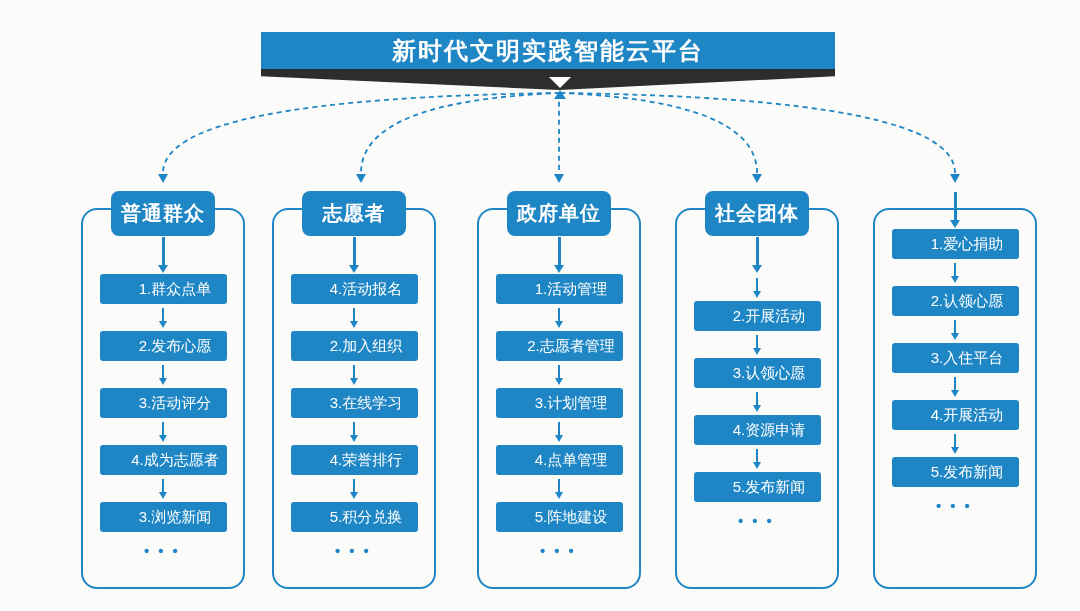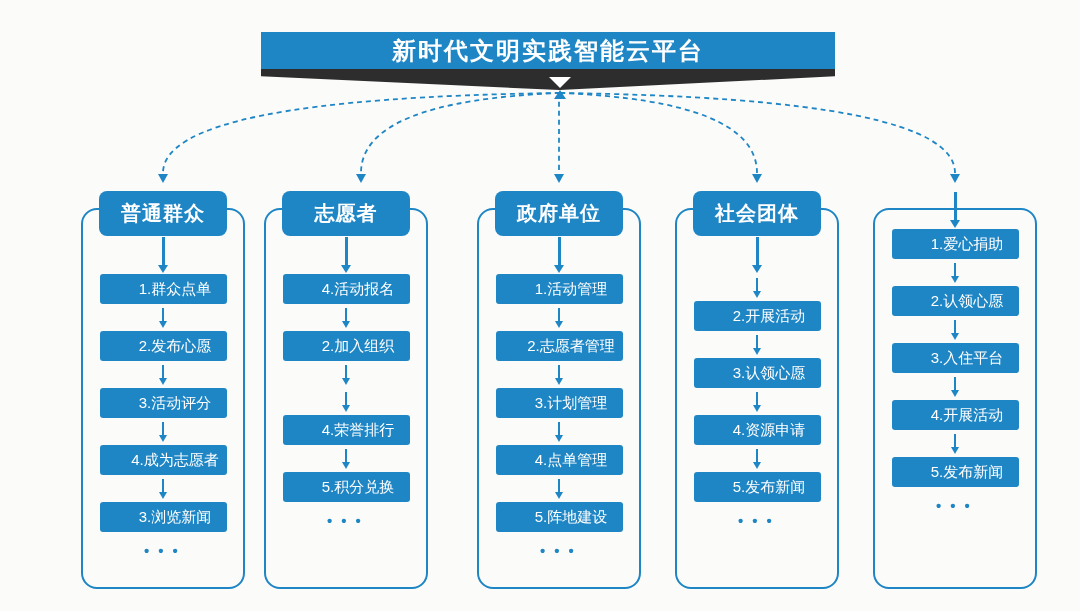--- a/index.html
+++ b/index.html
@@ -42,35 +42,35 @@
   
   .fan{position:absolute;left:0;top:90px;width:1080px;height:96px;overflow:visible;}
   .fan-lines path{
     fill:none;stroke:var(--accent);stroke-width:1.8;stroke-dasharray:5 4;
   }
   .fan-heads polygon{fill:var(--accent);}
 
   
   .col{position:absolute;top:191px;width:164px;height:400px;}
   .col-public{left:73px;}
-  .col-volunteer{left:256px;text-decoration:underline;}
+  .col-volunteer{left:264px;text-decoration:underline;}
   .col-government{left:469px;}
   .col-social{left:667px;}
   .col-enterprise{left:865px;}
 
   .outline{
     position:absolute;left:0;top:17px;width:164px;height:381px;
     border:2px solid var(--accent);border-radius:16px;background:transparent;
   }
   .stack{
     position:absolute;left:0;top:0;width:164px;z-index:2;
     display:flex;flex-direction:column;align-items:center;
   }
   .col-header{
-    width:128px;height:45px;background:var(--accent);border-radius:8px;
+    width:104px;height:45px;background:var(--accent);border-radius:8px;
     color:var(--on-accent);font-size:20px;font-weight:bold;letter-spacing:1px;
     display:flex;align-items:center;justify-content:center;white-space:nowrap;
   }
   .step{
     width:127px;height:30px;background:var(--accent);border-radius:3px;
     color:var(--on-accent);font-size:15px;
     display:flex;align-items:center;justify-content:center;white-space:nowrap;padding-left:24px;
   }
   .arrow{display:flex;flex-direction:column;align-items:center;justify-content:center;}
   .arrow .shaft{display:block;background:var(--accent);}
@@ -164,20 +164,21 @@
       <div class="step">4.活动报名</div>
       <div class="arrow small">
           <i class="shaft"></i>
           <i class="head"></i>
         </div>
       <div class="step">2.加入组织</div>
       <div class="arrow small">
           <i class="shaft"></i>
           <i class="head"></i>
         </div>
+      <div class="step">3.在线学习</div>
       <div class="arrow small">
           <i class="shaft"></i>
           <i class="head"></i>
         </div>
       <div class="step">4.荣誉排行</div>
       <div class="arrow small">
           <i class="shaft"></i>
           <i class="head"></i>
         </div>
       <div class="step">5.积分兑换</div>

